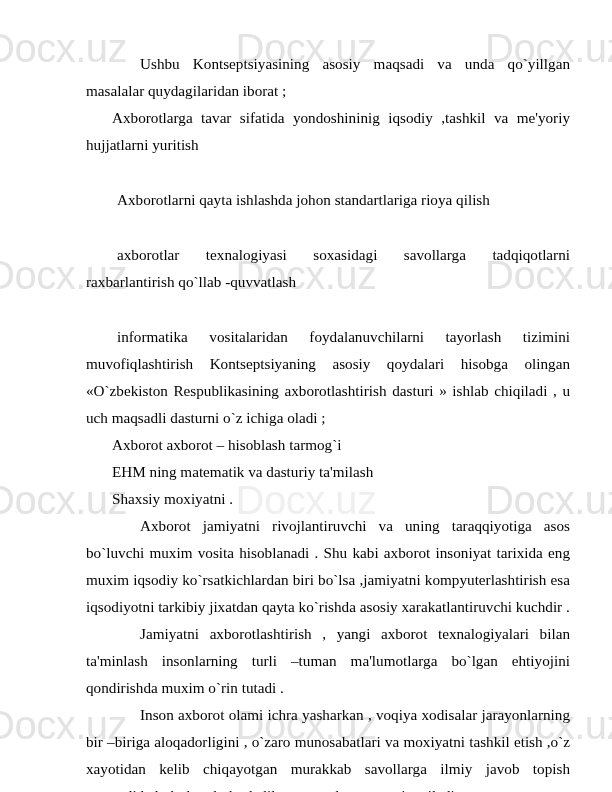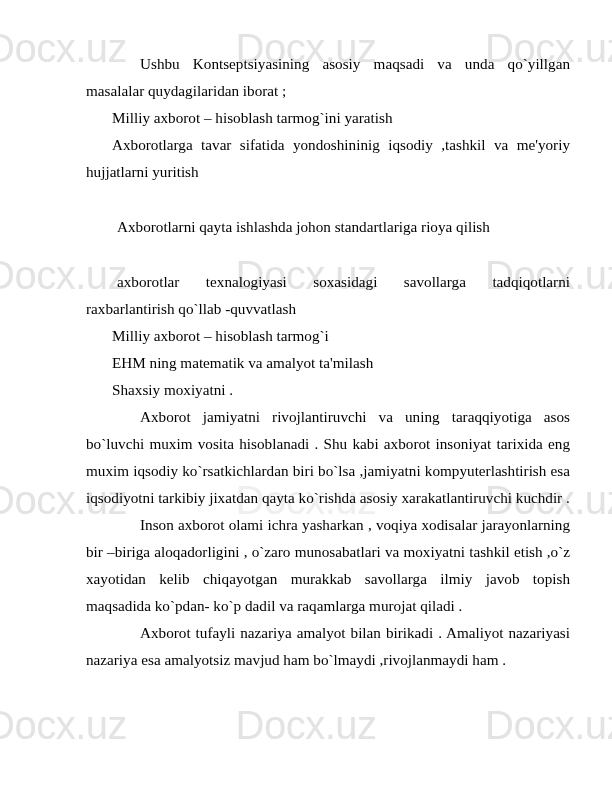--- a/index.html
+++ b/index.html
@@ -105,25 +105,26 @@
     <span class="wm wm-b">Docx.uz</span>
     <span class="wm wm-c">Docx.uz</span>
   </div>
 
 </div>
 
 <div id="doc-layer">
   <div id="doc-body">
 
     <p class="para ind-xl">Ushbu   Kontseptsiyasining   asosiy   maqsadi   va   unda   qo`yillgan   masalalar quydagilaridan iborat ;</p>
-    <p class="para left ind-md">Milliy axborot – hisoblash tarmog`ini yaratish</p>
     <p class="para ind-md">Axborotlarga tavar sifatida yondoshininig iqsodiy ,tashkil va me'yoriy hujjatlarni yuritish</p>
     <p class="para left ind-lg">Axborotlarni qayta ishlashda johon standartlariga rioya qilish</p>
     <p class="para ind-lg">axborotlar  texnalogiyasi  soxasidagi  savollarga  tadqiqotlarni  raxbarlantirish qo`llab -quvvatlash</p>
-    <p class="para left ind-md">Milliy axborot – hisoblash tarmog`i</p>
-    <p class="para left ind-md">EHM ning matematik va amalyot ta'milash</p>
+    <p class="para ind-lg">informatika vositalaridan foydalanuvchilarni tayorlash tizimini muvofiqlashtirish Kontseptsiyaning  asosiy  qoydalari  hisobga  olingan  «O`zbekiston  Respublikasining axborotlashtirish dasturi » ishlab chiqiladi , u uch maqsadli dasturni o`z ichiga oladi ;</p>
+    <p class="para left ind-md">Axborot axborot – hisoblash tarmog`i</p>
+    <p class="para left ind-md">EHM ning matematik va dasturiy ta'milash</p>
     <p class="para left ind-md">Shaxsiy moxiyatni .</p>
     <p class="para ind-xl">Axborot  jamiyatni  rivojlantiruvchi  va  uning  taraqqiyotiga  asos  bo`luvchi muxim vosita hisoblanadi  . Shu kabi axborot insoniyat tarixida eng muxim iqsodiy ko`rsatkichlardan biri bo`lsa ,jamiyatni kompyuterlashtirish esa iqsodiyotni tarkibiy jixatdan qayta ko`rishda asosiy xarakatlantiruvchi kuchdir .</p>
+    <p class="para ind-xl">Jamiyatni axborotlashtirish , yangi axborot texnalogiyalari bilan ta'minlash insonlarning turli –tuman ma'lumotlarga bo`lgan ehtiyojini qondirishda muxim o`rin tutadi .</p>
     <p class="para ind-xl">Inson axborot olami ichra yasharkan , voqiya xodisalar jarayonlarning bir –biriga  aloqadorligini  ,    o`zaro    munosabatlari    va  moxiyatni  tashkil  etish  ,o`z xayotidan  kelib  chiqayotgan  murakkab  savollarga  ilmiy  javob  topish  maqsadida ko`pdan- ko`p dadil  va raqamlarga murojat qiladi .</p>
     <p class="para ind-xl">Axborot tufayli nazariya amalyot bilan birikadi . Amaliyot nazariyasi nazariya esa amalyotsiz mavjud ham bo`lmaydi ,rivojlanmaydi ham .</p>
 
   </div>
 </div>
 
 </body></html>

